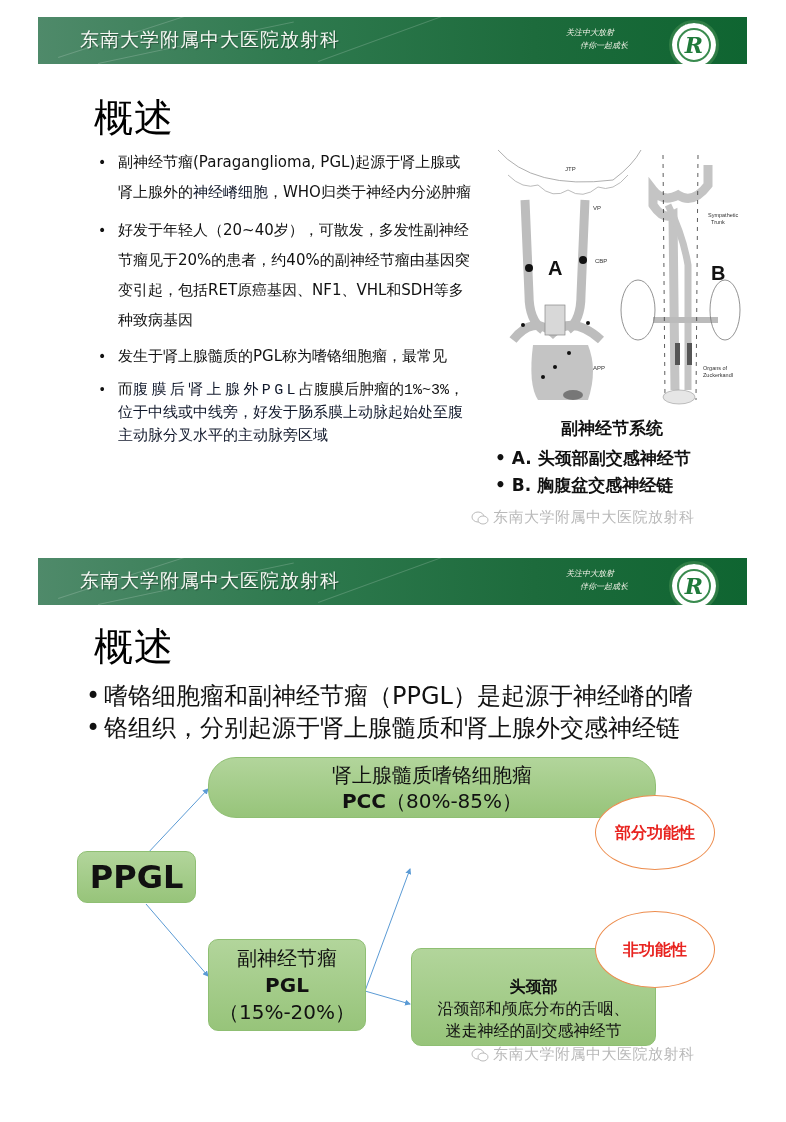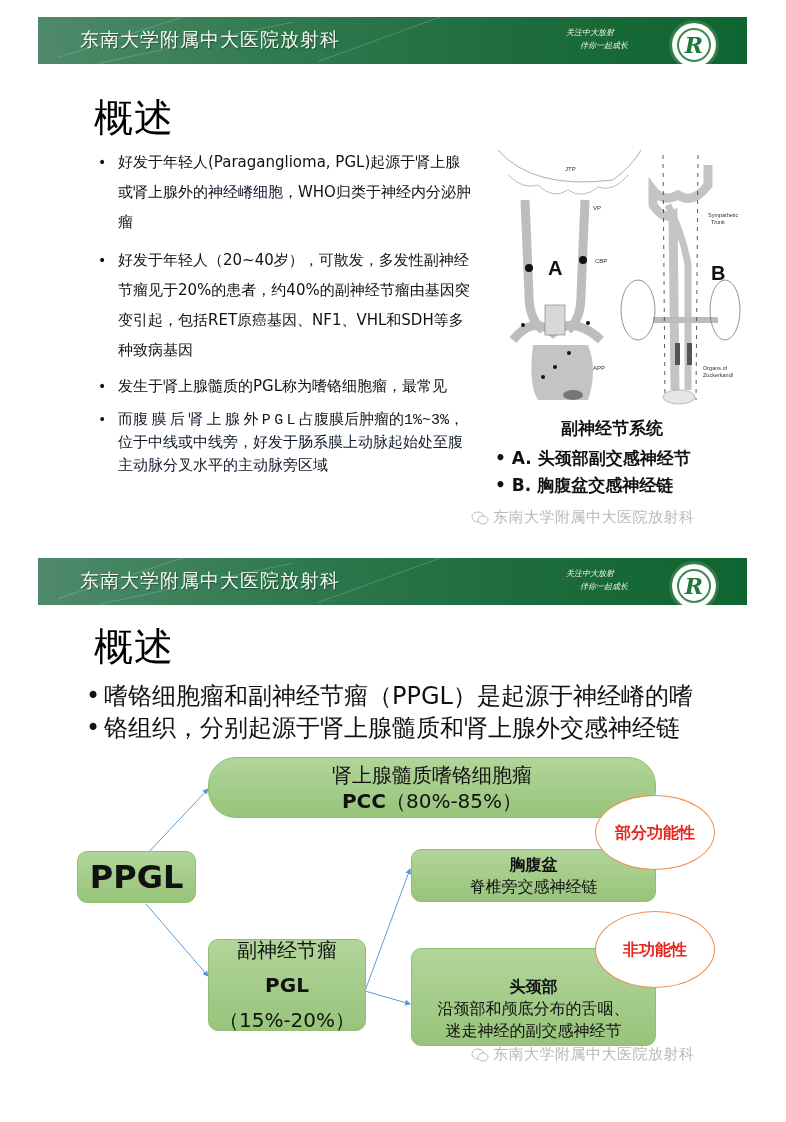--- a/index.html
+++ b/index.html
@@ -99,21 +99,21 @@
     </div>
     <div class="logo">
         <span>R</span>
       </div>
   </div>
 
   <div class="page-title">概述</div>
 
   <div class="bullets-1">
     <div class="b1">
-      <span>好发于年轻人(Paraganglioma, PGL)起源于肾上腺或肾上腺外的</span><span class="red">神经嵴细胞</span><span>，WHO归类于神经内分泌肿瘤</span>
+      <span>副神经节瘤(Paraganglioma, PGL)起源于肾上腺或肾上腺外的</span><span class="red">神经嵴细胞</span><span>，WHO归类于神经内分泌肿瘤</span>
     </div>
     <div class="b1" style="margin-top:8px;">
       <span>好发于年轻人（20~40岁），可散发，多发性副神经节瘤见于20%的患者，约40%的副神经节瘤由基因突变引起，包括RET原癌基因、NF1、VHL和SDH等多种致病基因</span>
     </div>
     <div class="b1" style="margin-top:6px;">
       <span>发生于肾上腺髓质的PGL称为嗜铬细胞瘤，最常见</span>
     </div>
     <div class="b1 tight" style="margin-top:8px;font-family:Liberation Mono, monospace;">
       <span>而</span><span class="red spaced">腹膜后肾上腺外PGL</span><span>占腹膜后肿瘤的1%~3%，</span><span class="red">位于中线或中线旁，好发于肠系膜上动脉起始处至腹主动脉分叉水平的主动脉旁区域</span>
     </div>
@@ -213,30 +213,26 @@
 
   <div class="box" style="left:39px;top:293px;width:119px;height:52px;">
     <span style="font-size:32px;font-weight:bold;">PPGL</span>
   </div>
 
   <div class="box" style="left:170px;top:199px;width:448px;height:61px;font-size:20px;line-height:26px;border-radius:28px;">
     <span>肾上腺髓质嗜铬细胞瘤</span>
     <span><b>PCC</b><span>（80%-85%）</span></span>
   </div>
 
-  <div class="box" style="left:170px;top:381px;width:158px;height:92px;font-size:20px;line-height:27px;gap:8px;">
+  <div class="box" style="left:170px;top:381px;width:158px;height:92px;font-size:20px;line-height:27px;">
     <span>副神经节瘤</span>
     <b>PGL</b>
     <span>（15%-20%）</span>
   </div>
 
-  <div class="box" style="left:373px;top:291px;width:245px;height:53px;font-size:16px;line-height:22px;">
-    <b>胸腹盆</b>
-    <span>脊椎旁交感神经链</span>
-  </div>
 
   <div class="box" style="left:373px;top:390px;width:245px;height:98px;font-size:16px;line-height:22px;padding-top:24px;">
     <b>头颈部</b>
     <span>沿颈部和颅底分布的舌咽、</span>
     <span>迷走神经的副交感神经节</span>
   </div>
 
   <div class="ellipse" style="left:557px;top:237px;width:120px;height:75px;">
     <span>部分</span>
     <span>功能性</span>

